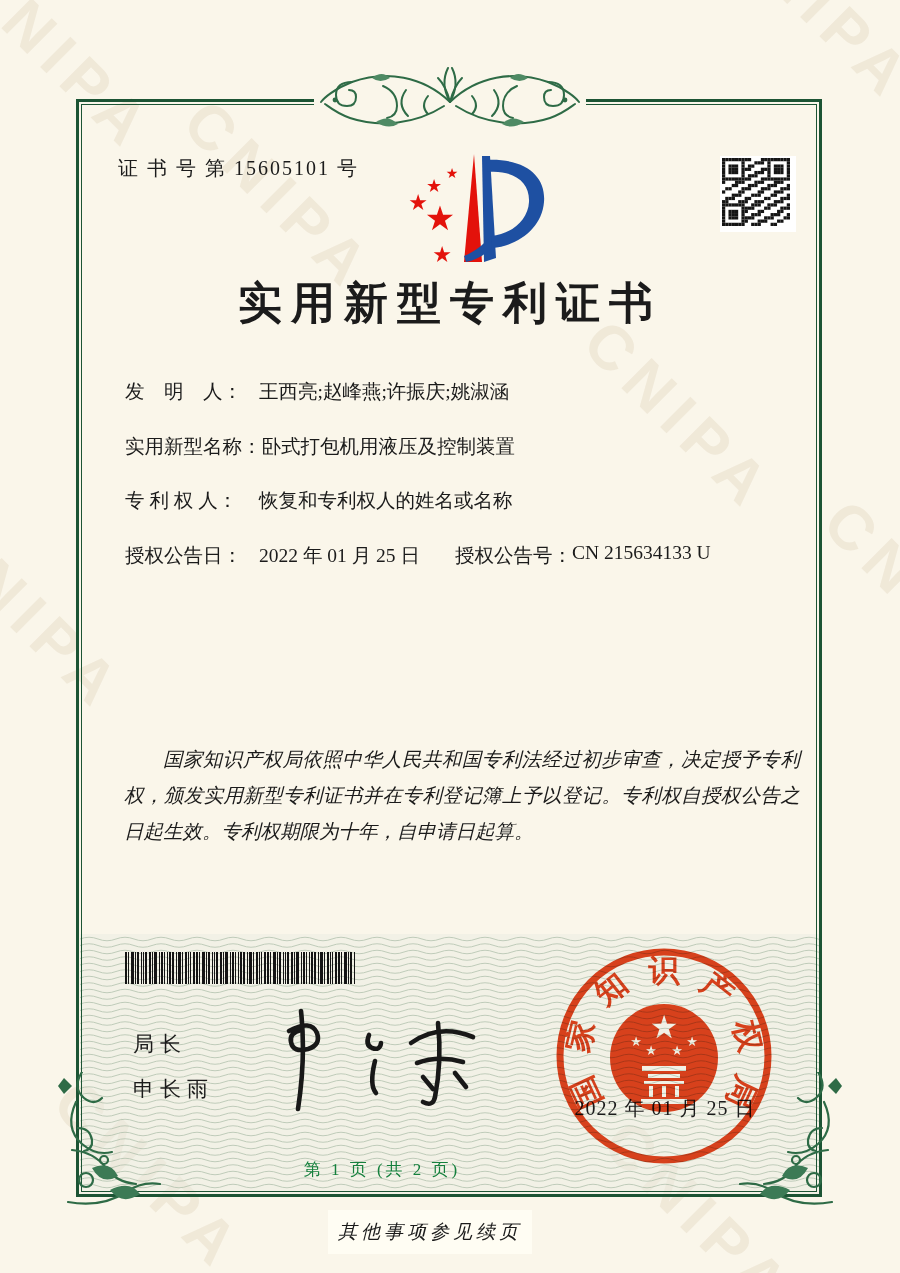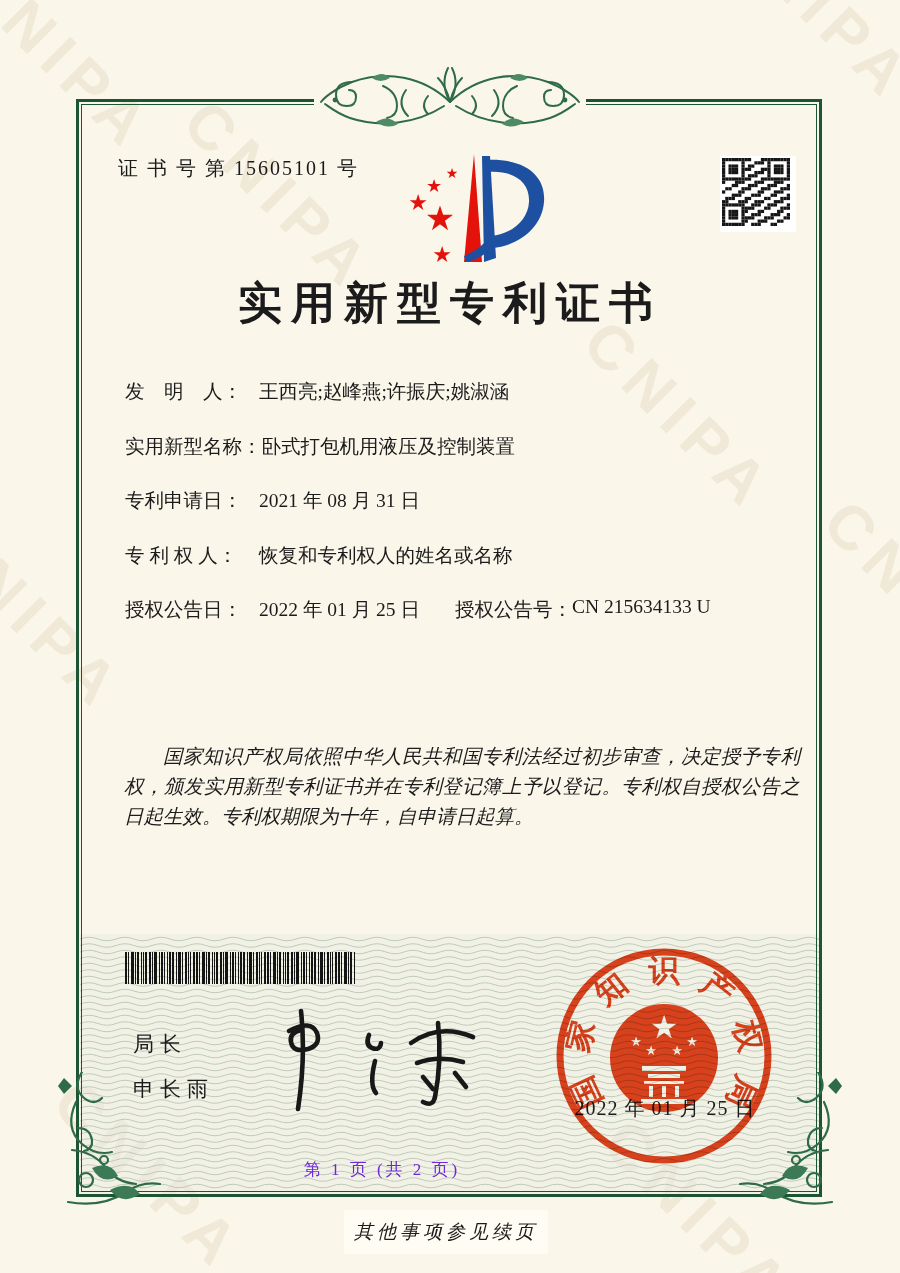--- a/index.html
+++ b/index.html
@@ -29,40 +29,40 @@
 
   
   .fields{position:absolute;left:125px;top:378px;width:700px;z-index:5}
   .row{height:54.6px;font-size:19.5px;white-space:nowrap}
   .row .lab{display:inline-block;min-width:134px;vertical-align:top}
   .row .val{display:inline-block;vertical-align:top}
   .row .val.w{min-width:196px}
   .row .lab2{display:inline-block;}
 
   
-  .notice{position:absolute;left:124px;top:742px;width:676px;z-index:5;font-size:19.5px;line-height:30px;
+  .notice{position:absolute;left:124px;top:742px;width:676px;z-index:5;font-size:19.5px;line-height:36px;
           font-style:italic;text-align:justify}
   .notice p{margin:0;text-indent:2em}
 
   .barcode{position:absolute;left:125px;top:952px;z-index:5}
 
   .director{position:absolute;left:133px;top:1030px;z-index:5;font-size:21px;letter-spacing:6px}
   .director div{margin-bottom:17px}
   .signature{position:absolute;left:265px;top:1005px;z-index:6}
 
   .seal{position:absolute;left:548px;top:942px;z-index:7;mix-blend-mode:multiply;opacity:.95}
   .sealtext text{font-size:31px;font-weight:bold;fill:#e23a12;text-anchor:middle;dominant-baseline:central;
                  font-family:"Liberation Serif","DejaVu Serif",serif}
   .sealdate{position:absolute;left:560px;top:1095px;width:210px;text-align:center;font-size:20px;
             letter-spacing:1px;z-index:6}
 
   .pagenum{position:absolute;left:0;top:1158px;width:764px;text-align:center;font-size:17px;
-           letter-spacing:3px;z-index:5;color:#6d28d9}
-
-  .footnote{position:absolute;left:344px;top:1210px;width:204px;height:44px;background:#fffdf3;
+           letter-spacing:3px;z-index:5;color:#15803d}
+
+  .footnote{position:absolute;left:328px;top:1210px;width:204px;height:44px;background:#fffdf3;
             z-index:5;text-align:center;line-height:44px;font-size:19px;font-style:italic;letter-spacing:4px}
 </style>
 </head>
 <body>
 
 <div class="page">
 
   <span class="wm" style="left:-60px;top:20px">CNIPA</span>
   <span class="wm" style="left:700px;top:-30px">CNIPA</span>
   <span class="wm" style="left:160px;top:160px">CNIPA</span>
@@ -440,23 +440,20 @@
   <div class="title">实用新型专利证书</div>
 
   <div class="fields">
     <div class="row">
       <span class="lab">发　明　人：</span><span class="val">王西亮;赵峰燕;许振庆;姚淑涵</span>
     </div>
     <div class="row">
       <span class="lab">实用新型名称：</span><span class="val">卧式打包机用液压及控制装置</span>
     </div>
     <div class="row">
-      <span class="lab">专利申请日：</span><span class="val">2021 年 08 月 31 日</span>
-    </div>
-    <div class="row">
       <span class="lab">专 利 权 人：</span><span class="val">恢复和专利权人的姓名或名称</span>
     </div>
     <div class="row">
       <span class="lab">授权公告日：</span><span class="val w">2022 年 01 月 25 日</span><span class="lab2">授权公告号：</span><span class="val">CN 215634133 U</span>
     </div>
   </div>
 
   <div class="notice">
     <p>国家知识产权局依照中华人民共和国专利法经过初步审查，决定授予专利权，颁发实用新型专利证书并在专利登记簿上予以登记。专利权自授权公告之日起生效。专利权期限为十年，自申请日起算。</p>
   </div>

